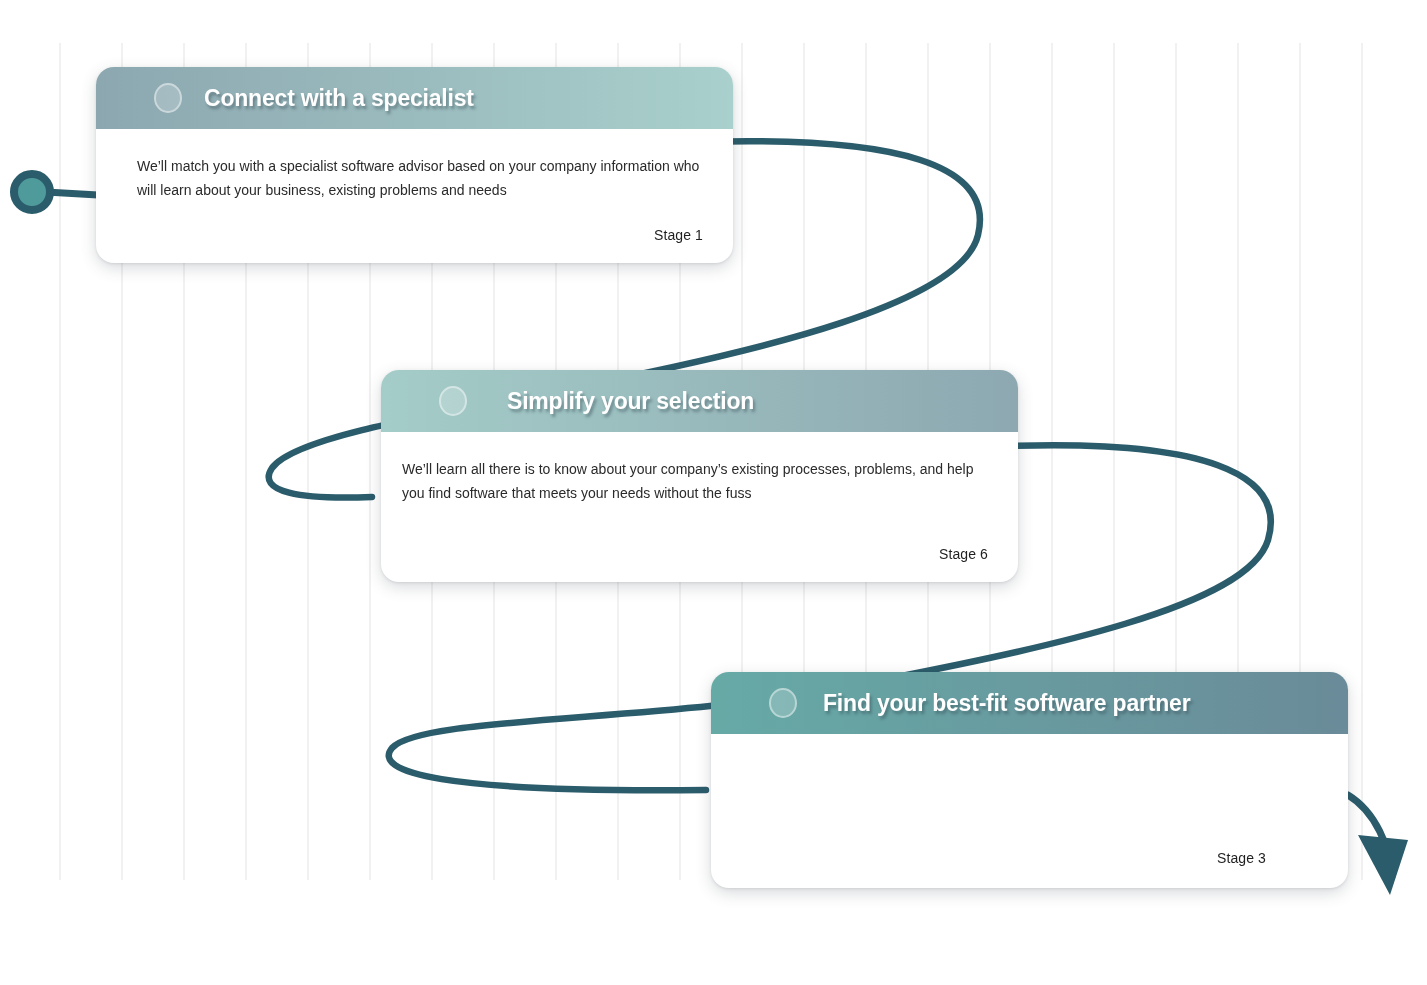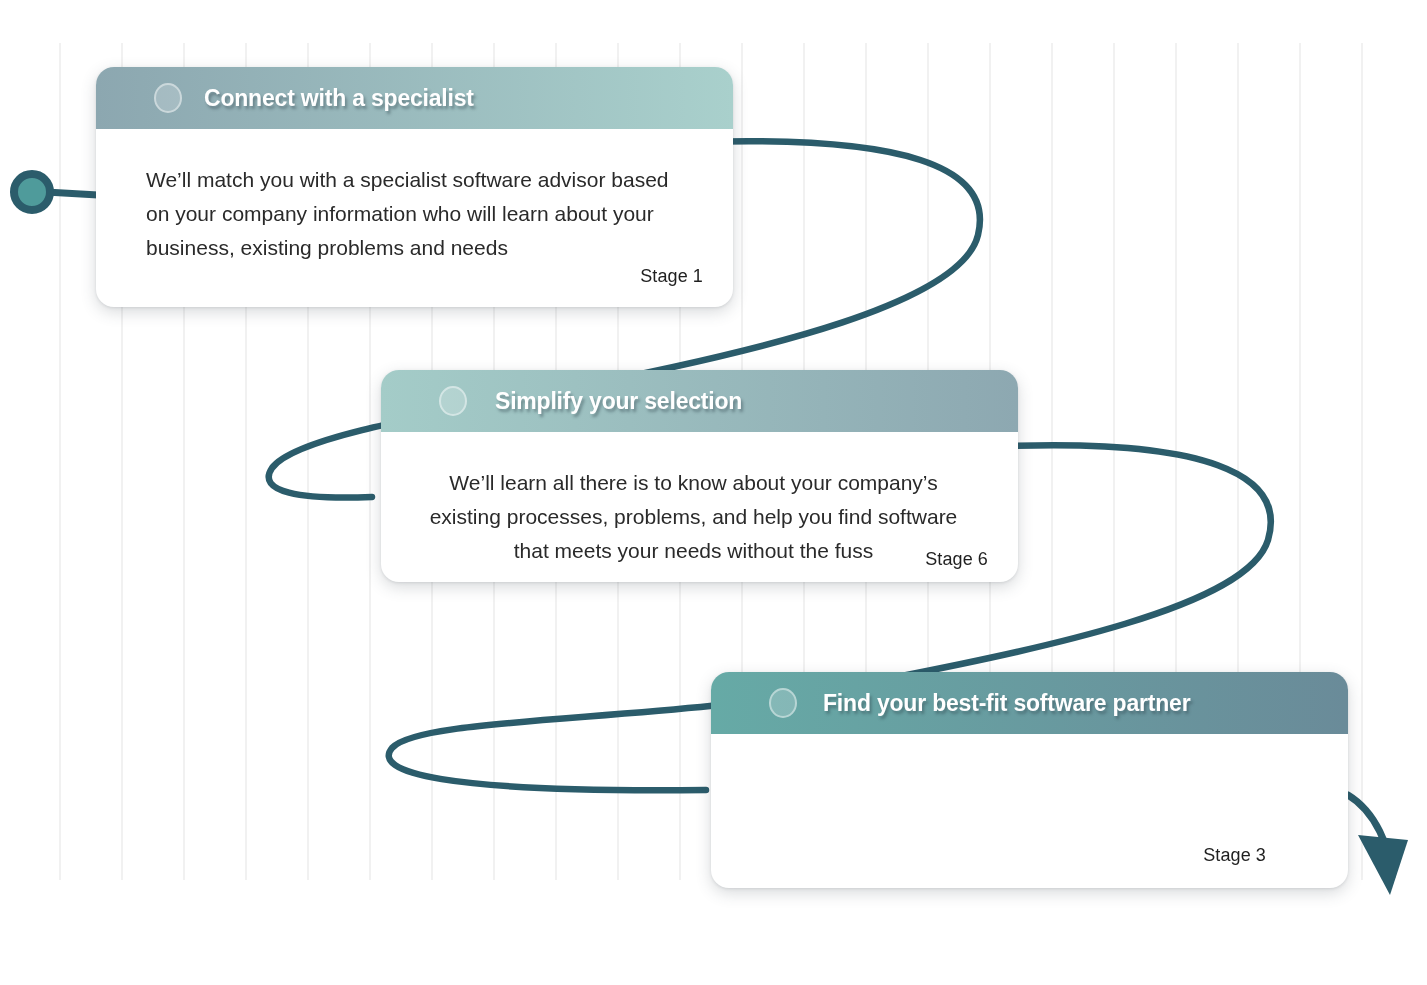--- a/index.html
+++ b/index.html
@@ -95,44 +95,44 @@
 
   .card-body {
     flex: 1 1 auto;
     position: relative;
     padding: 22px 30px 10px 38px;
     box-sizing: border-box;
   }
 
   .card-desc {
     color: #2a2a2a;
-    font-size: 21px;
-    line-height: 34px;
-    margin: 12px;
+    font-size: 14px;
+    line-height: 24px;
+    margin: 3px;
     max-width: 585px;
   }
 
   .stage-label {
     position: absolute;
     right: 30px;
     bottom: 20px;
-    font-size: 18px;
+    font-size: 14px;
     color: #1f1f1f;
     letter-spacing: 0.1px;
   }
 
   
-  .card-1 { left: 96px;  top: 67px;  width: 637px; height: 240px; }
+  .card-1 { left: 96px;  top: 67px;  width: 637px; height: 196px; }
   .card-1 .card-header { background: linear-gradient(to right, #8ca7b0 0%, #93aeb4 28%, #a8cfcb 72%, #a9d0cc 100%); }
   .card-1 .card-title  { margin-left: 22px; }
 
   .card-2 { left: 381px; top: 370px; width: 637px; height: 212px; }
   .card-2 .card-header { background: linear-gradient(to right, #a4ccc8 0%, #a6cdc9 34%, #93aeb6 78%, #8da8b1 100%); }
-  .card-2 .card-title  { margin-left: 28px; }
-  .card-2 .card-body   { padding-left: 18px; text-align: center; }
+  .card-2 .card-title  { margin-left: 40px; }
+  .card-2 .card-body   { padding-left: 18px; }
   .card-2 .card-desc   { max-width: 580px; }
 
   .card-3 { left: 711px; top: 672px; width: 637px; height: 216px; gap: 36px; }
   .card-3 .card-header { background: linear-gradient(to right, #66aaa6 0%, #6cada9 30%, #6d8e9c 82%, #6a8b99 100%); }
   .card-3 .card-title  { margin-left: 26px; }
   .card-3 .card-body   { padding-left: 34px; padding-top: 26px; }
   .card-3 .card-desc   { max-width: 520px; }
   .card-3 .stage-label { bottom: 22px; right: 82px; text-align: right; }
 </style>
 </head>

